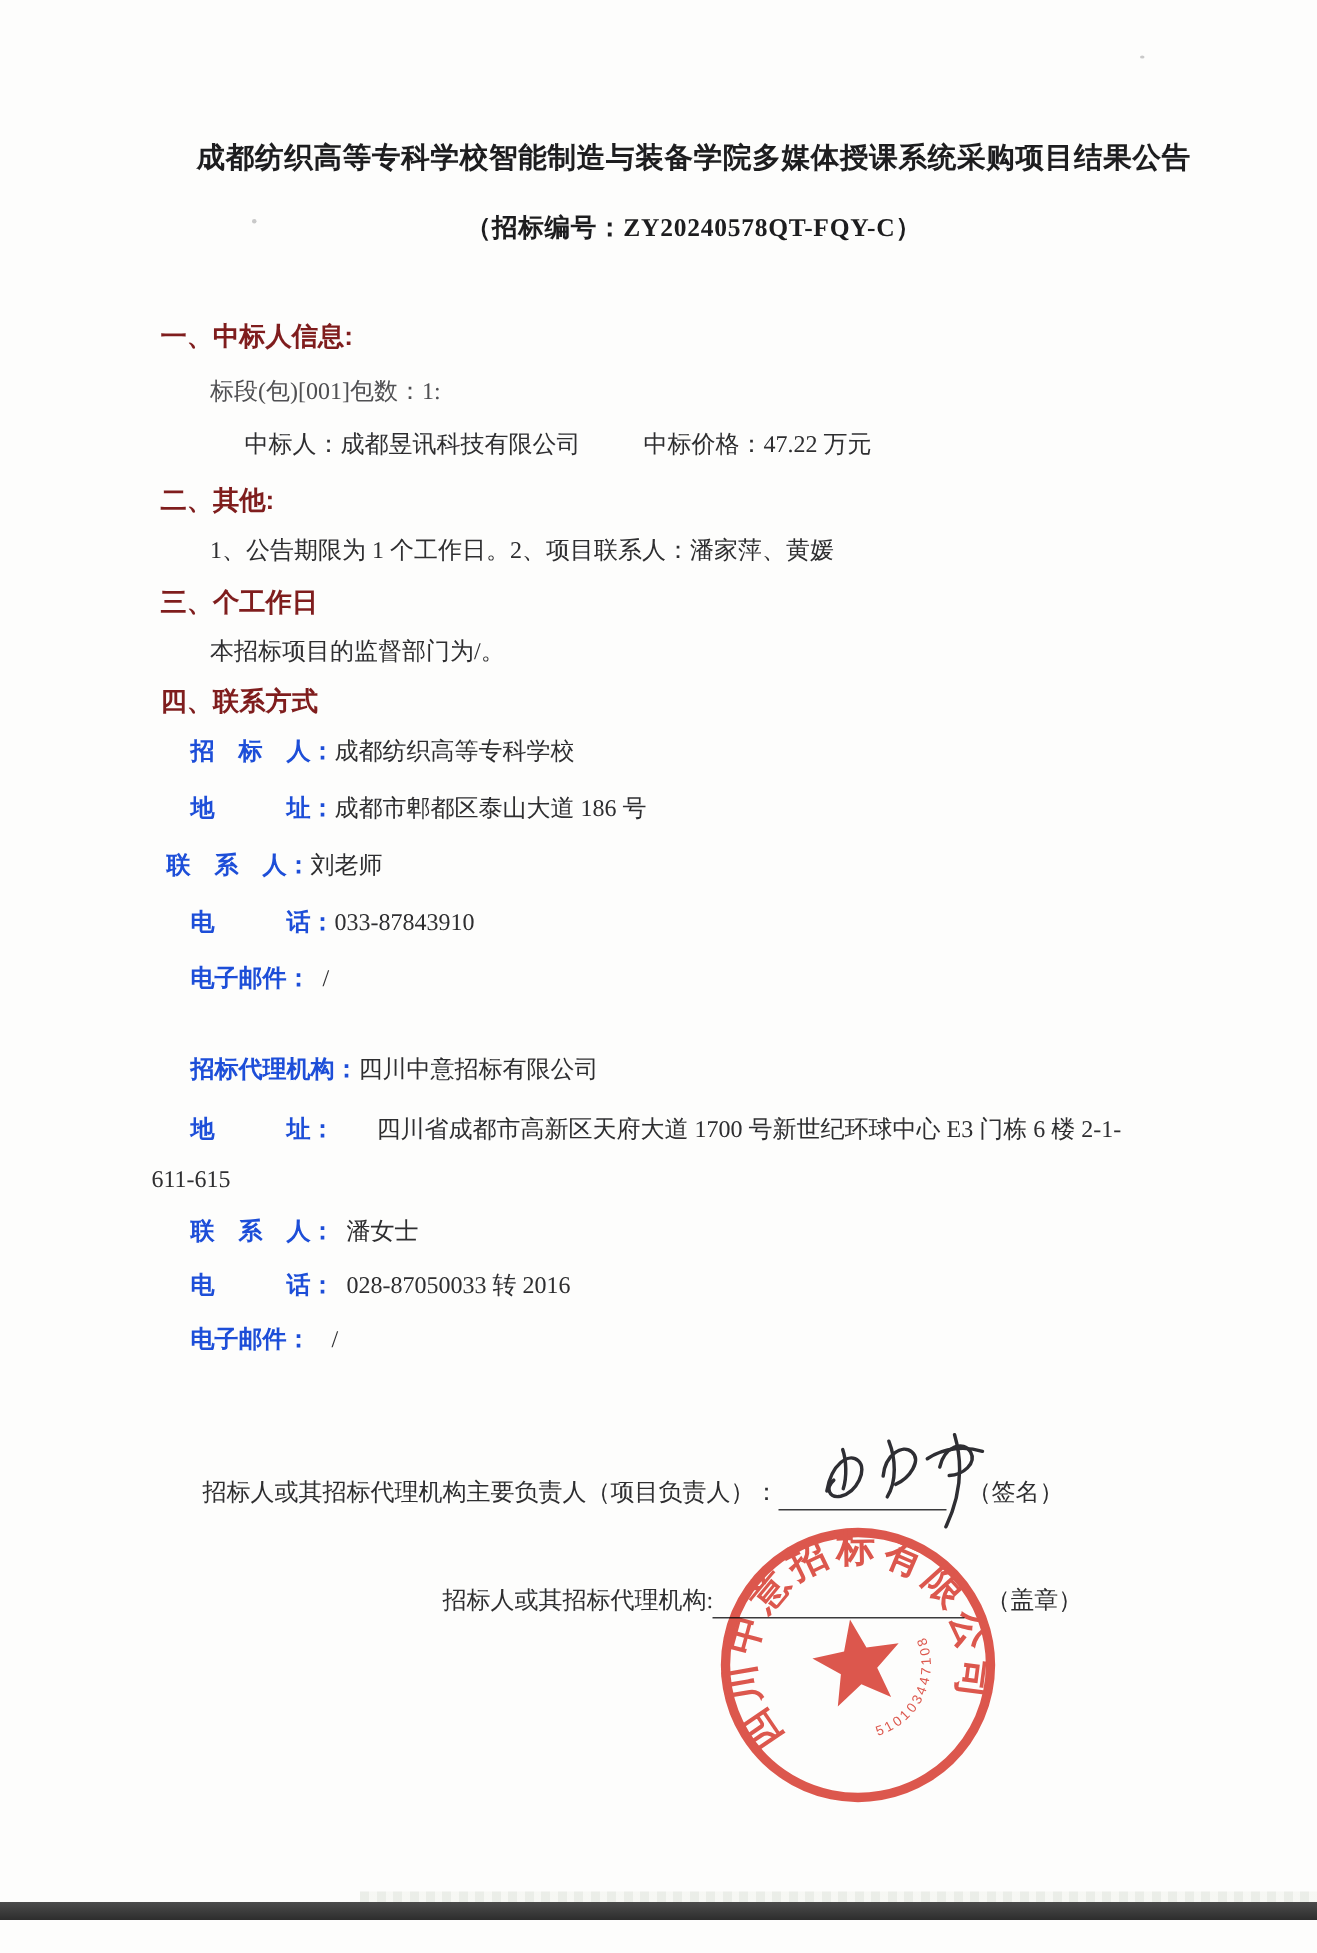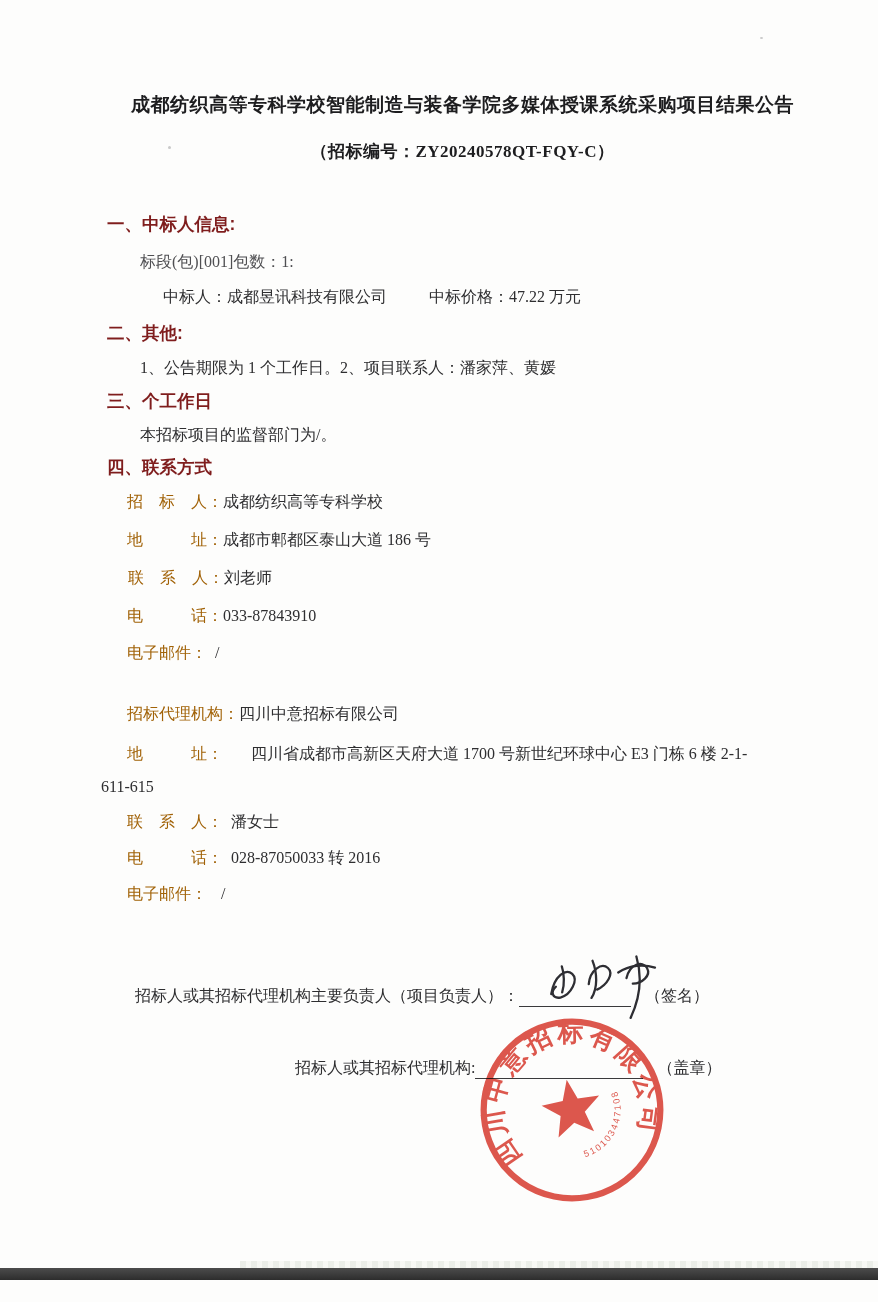--- a/index.html
+++ b/index.html
@@ -16,21 +16,21 @@
   .doc-subtitle {
     position:absolute; left:0; width:100%; text-align:center;
     font-weight:bold; font-size:17px; color:#1d1d1f; letter-spacing:0.5px;
   }
   .heading {
     position:absolute; white-space:nowrap;
     font-family:"Liberation Sans", sans-serif; font-weight:bold;
     font-size:17.5px; color:#7f1d1d;
   }
   .field-label {
-    font-family:"Liberation Sans", sans-serif; font-weight:normal; color:#a16207;
+    font-family:"Liberation Sans", sans-serif; font-weight:bold; color:#1d4ed8;
   }
   .muted { color:#4f4f52; }
   .gap { display:inline-block; width:42px; }
   .addr-gap { display:inline-block; width:28px; }
   .sign-underline {
     display:inline-block; width:112px; height:17px;
     border-bottom:1.6px solid #3a3a3c; vertical-align:bottom;
   }
   .stamp-underline {
     display:inline-block; width:168px; height:17px;
@@ -77,21 +77,21 @@
   <div class="line" style="left:140px; top:424px">本招标项目的监督部门为/。</div>
 
   <div class="heading" style="left:107px; top:455px">四、联系方式</div>
 
   <div class="line" style="left:127px; top:491px">
     <span class="field-label">招　标　人：</span><span>成都纺织高等专科学校</span>
   </div>
   <div class="line" style="left:127px; top:529px">
     <span class="field-label">地　　　址：</span><span>成都市郫都区泰山大道 186 号</span>
   </div>
-  <div class="line" style="left:128px; top:567px">
+  <div class="line" style="left:111px; top:567px">
     <span class="field-label">联　系　人：</span><span>刘老师</span>
   </div>
   <div class="line" style="left:127px; top:605px">
     <span class="field-label">电　　　话：</span><span>033-87843910</span>
   </div>
   <div class="line" style="left:127px; top:642px">
     <span class="field-label">电子邮件：</span><span style="margin-left:8px">/</span>
   </div>
 
   <div class="line" style="left:127px; top:703px">

